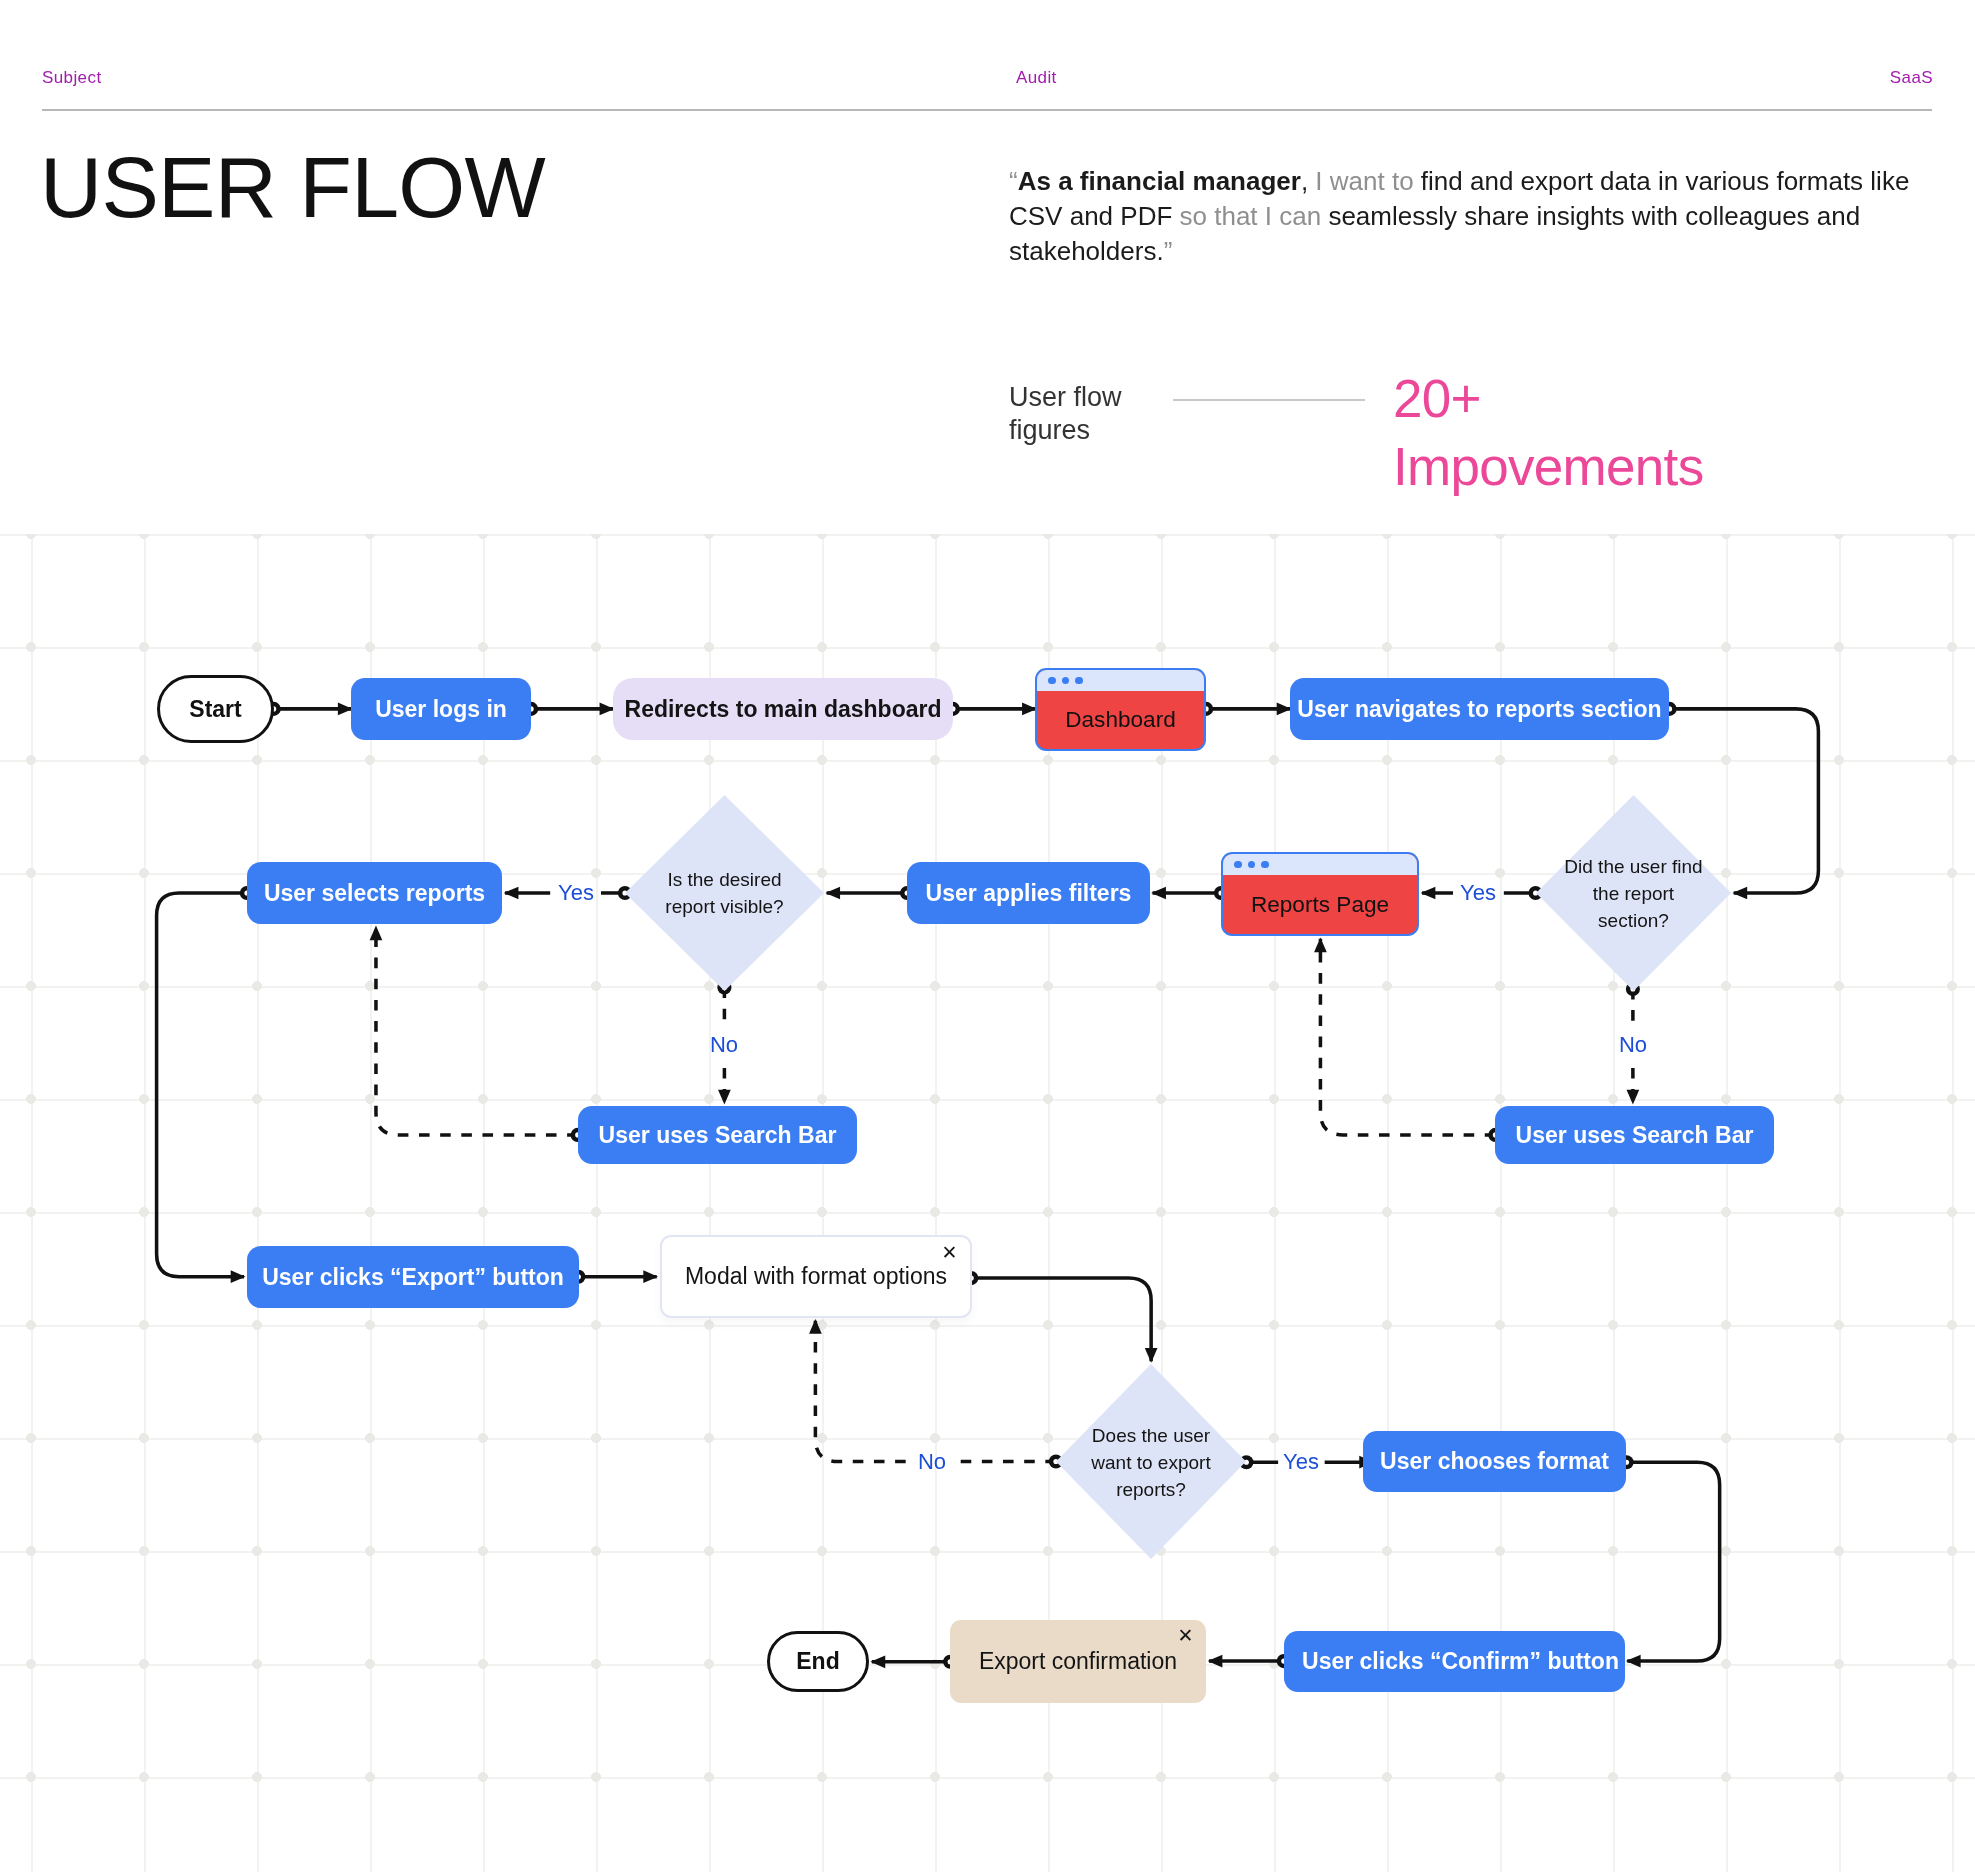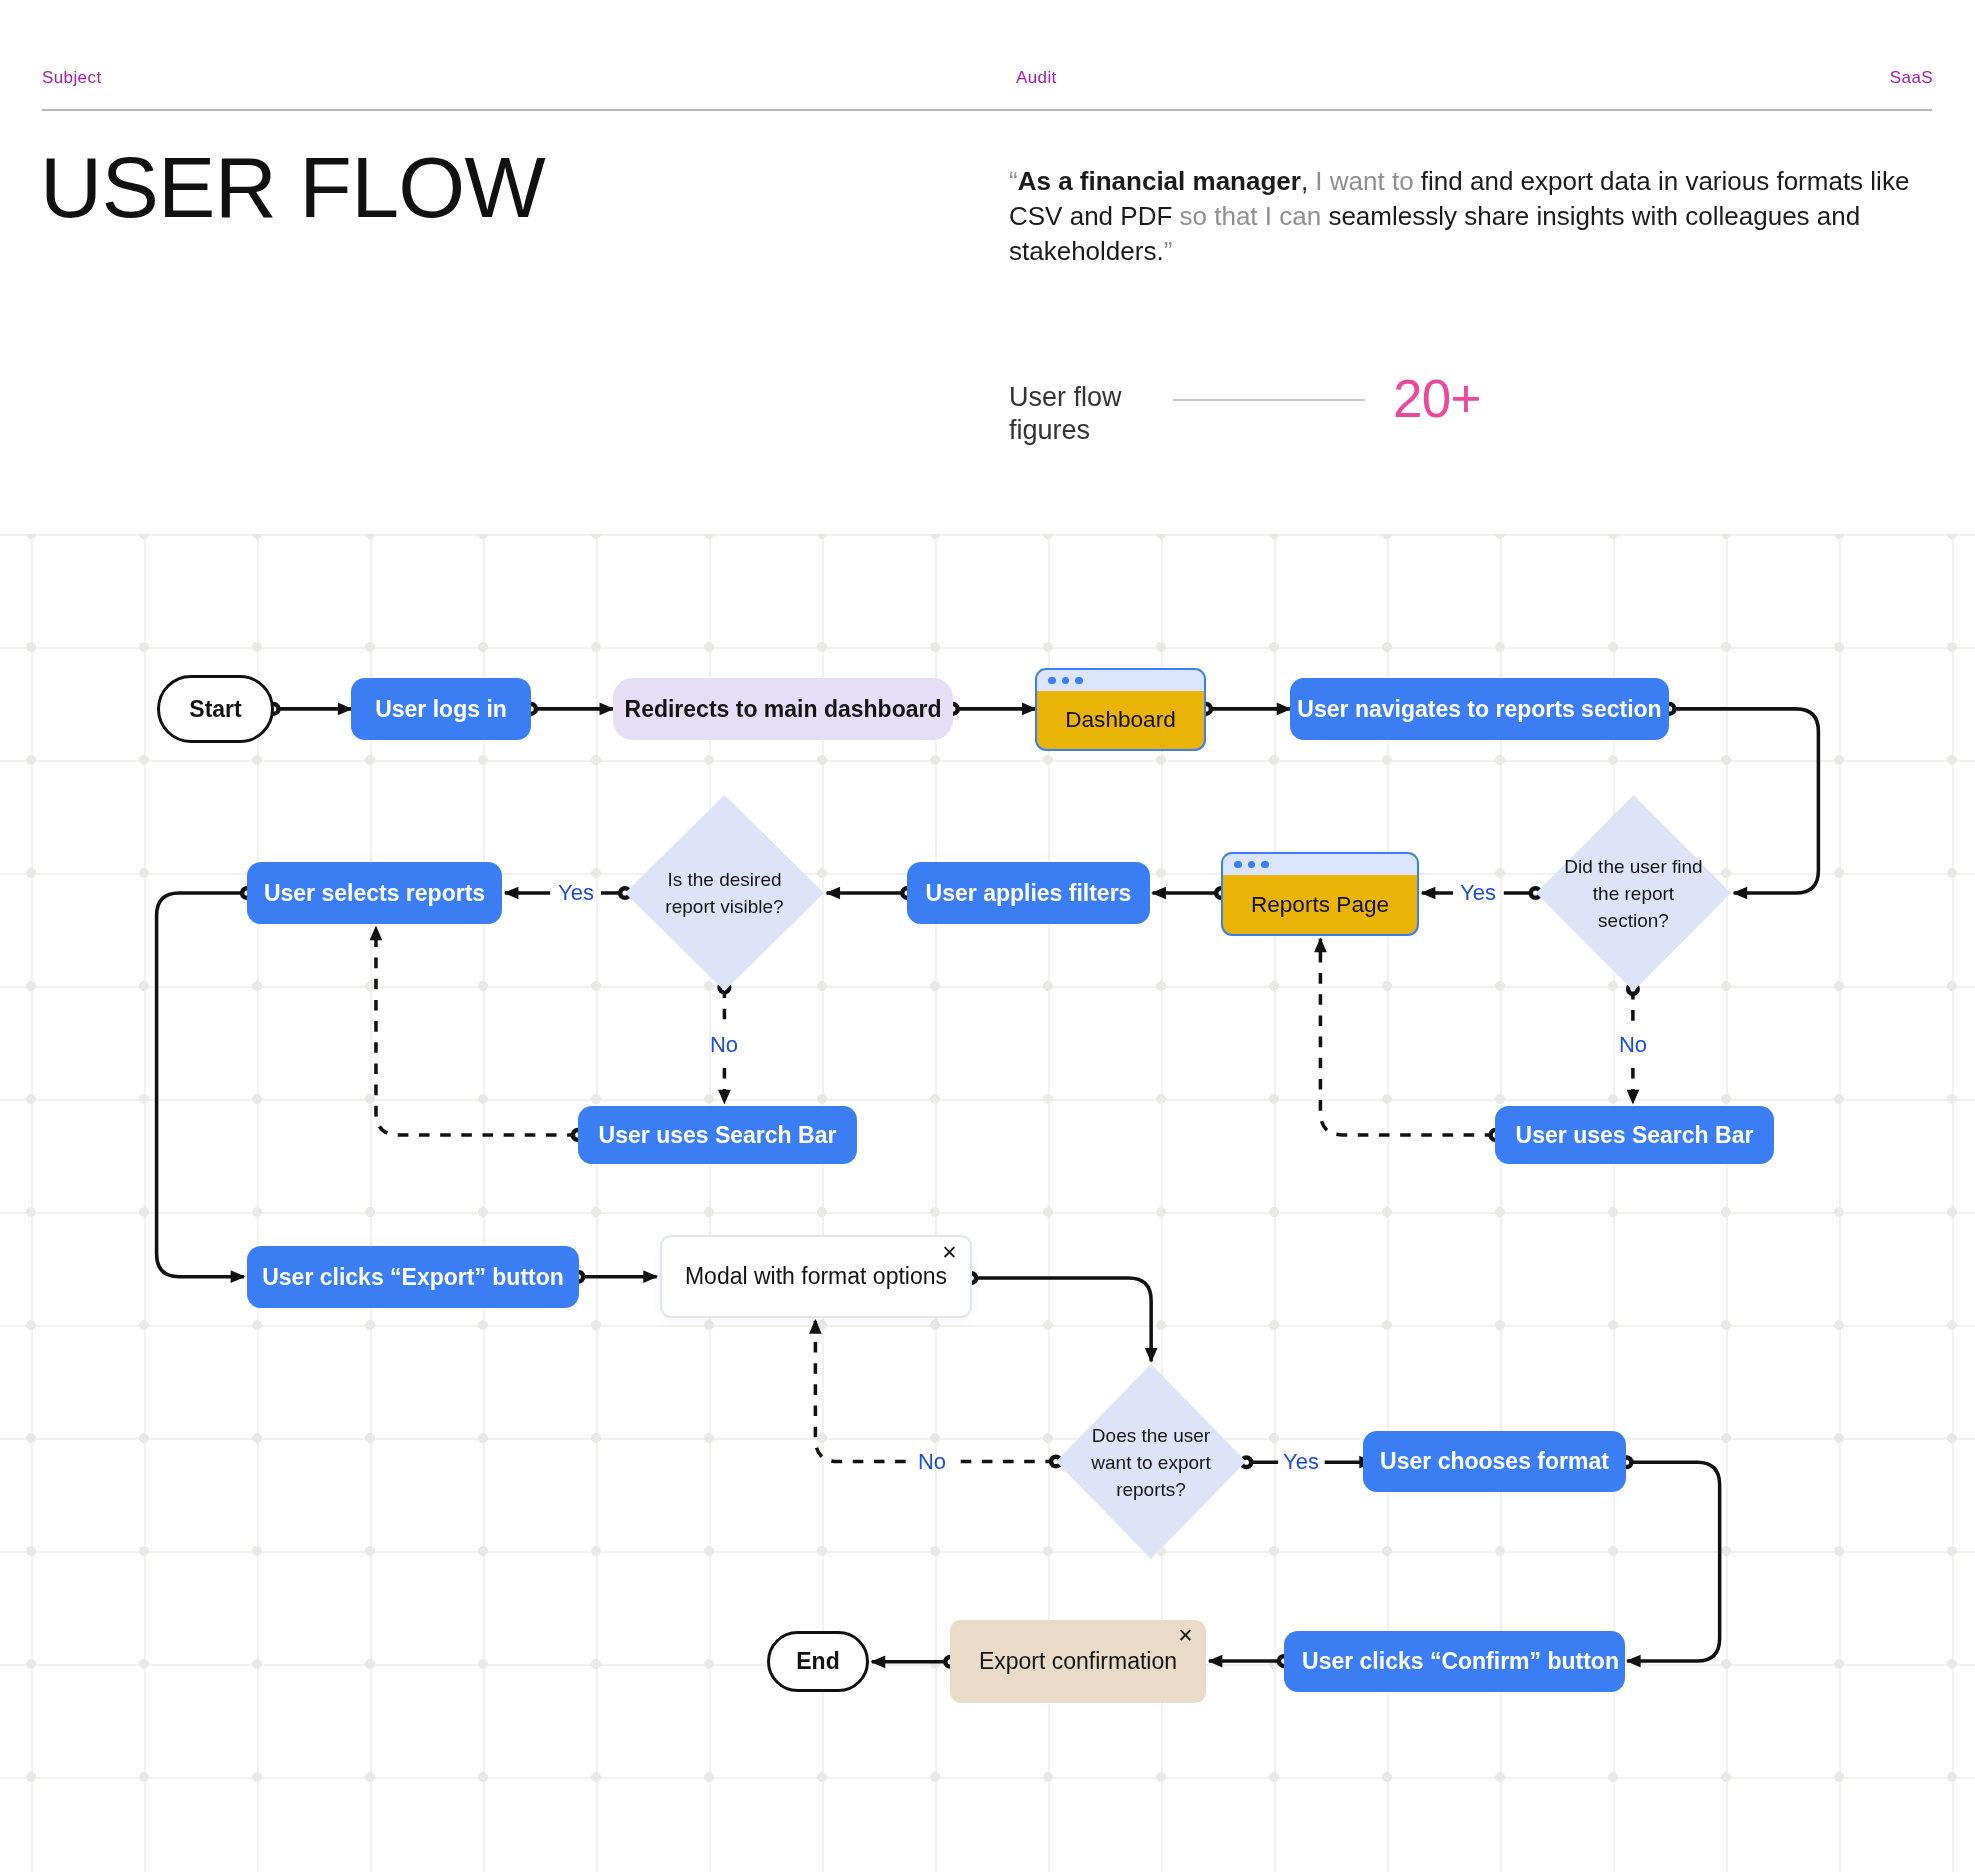--- a/index.html
+++ b/index.html
@@ -36,21 +36,21 @@
   
   svg.flow{position:absolute;left:0;top:0;width:1975px;height:1872px;}
   .conn{fill:none;stroke:#111;stroke-width:5;}
   .conn.dash{stroke-dasharray:15 15;}
   
   .node{position:absolute;display:flex;align-items:center;justify-content:center;
     box-sizing:border-box;text-align:center;}
   .pill{background:#fff;border:3.5px solid #111;border-radius:35px;font-size:23px;font-weight:600;color:#111;}
   .proc{background:#3b7ef3;border-radius:14px;color:#fff;font-size:23px;font-weight:600;}
   .lav{background:#e6def7;border-radius:20px;color:#141414;font-size:23px;font-weight:600;}
-  .window{background:#eab308;border:2.8px solid #3b7ef3;border-radius:11.3px;flex-direction:column;
+  .window{background:#ef4444;border:2.8px solid #3b7ef3;border-radius:11.3px;flex-direction:column;
     justify-content:flex-start;overflow:hidden;}
   .win-head{width:100%;height:21px;background:#dbe5fb;display:flex;align-items:center;gap:5.6px;
     padding-left:11.3px;box-sizing:border-box;}
   .win-dot{width:7.8px;height:7.8px;border-radius:50%;background:#3b7ef3;}
   .win-body{flex:1;width:100%;display:flex;align-items:center;justify-content:center;
     font-size:22.6px;font-weight:500;color:#111;}
   .card{background:#fff;border:2.1px solid #e2e6f3;border-radius:11.3px;font-size:23px;font-weight:500;
     color:#141414;box-shadow:0 4.2px 10px rgba(90,100,140,.05);}
   .beige{background:#eadbc8;border-radius:11.3px;font-size:23px;font-weight:500;color:#141414;}
   .close-x{position:absolute;top:5.6px;right:12.7px;font-size:19px;color:#1a1a1a;font-weight:400;line-height:1;}
@@ -72,20 +72,21 @@
 <div class="page-title">USER FLOW</div>
 <div class="quote"><span class="g">“</span><span class="b">As a financial manager</span><span>, </span><span class="g">I want to </span><span>find and export data in various formats like CSV and PDF </span><span class="g">so that I can </span><span>seamlessly share insights with colleagues and stakeholders.</span><span class="g">”</span></div>
 
 <div class="annot">
   <div>User flow</div>
   <div>figures</div>
 </div>
 <div class="annot-line"></div>
 <div class="stat">
   <div>20+</div>
+  <div>Impovements</div>
 </div>
 
 <div class="canvas"></div>
 
 <svg class="flow" viewBox="0 0 2800 2654">
   <defs>
     <marker id="dot" markerUnits="userSpaceOnUse" markerWidth="26" markerHeight="26" refX="13" refY="13">
       <circle cx="13" cy="13" r="10" fill="#111"></circle>
         <circle cx="13" cy="13" r="3.6" fill="#fff"></circle>
     </marker>

